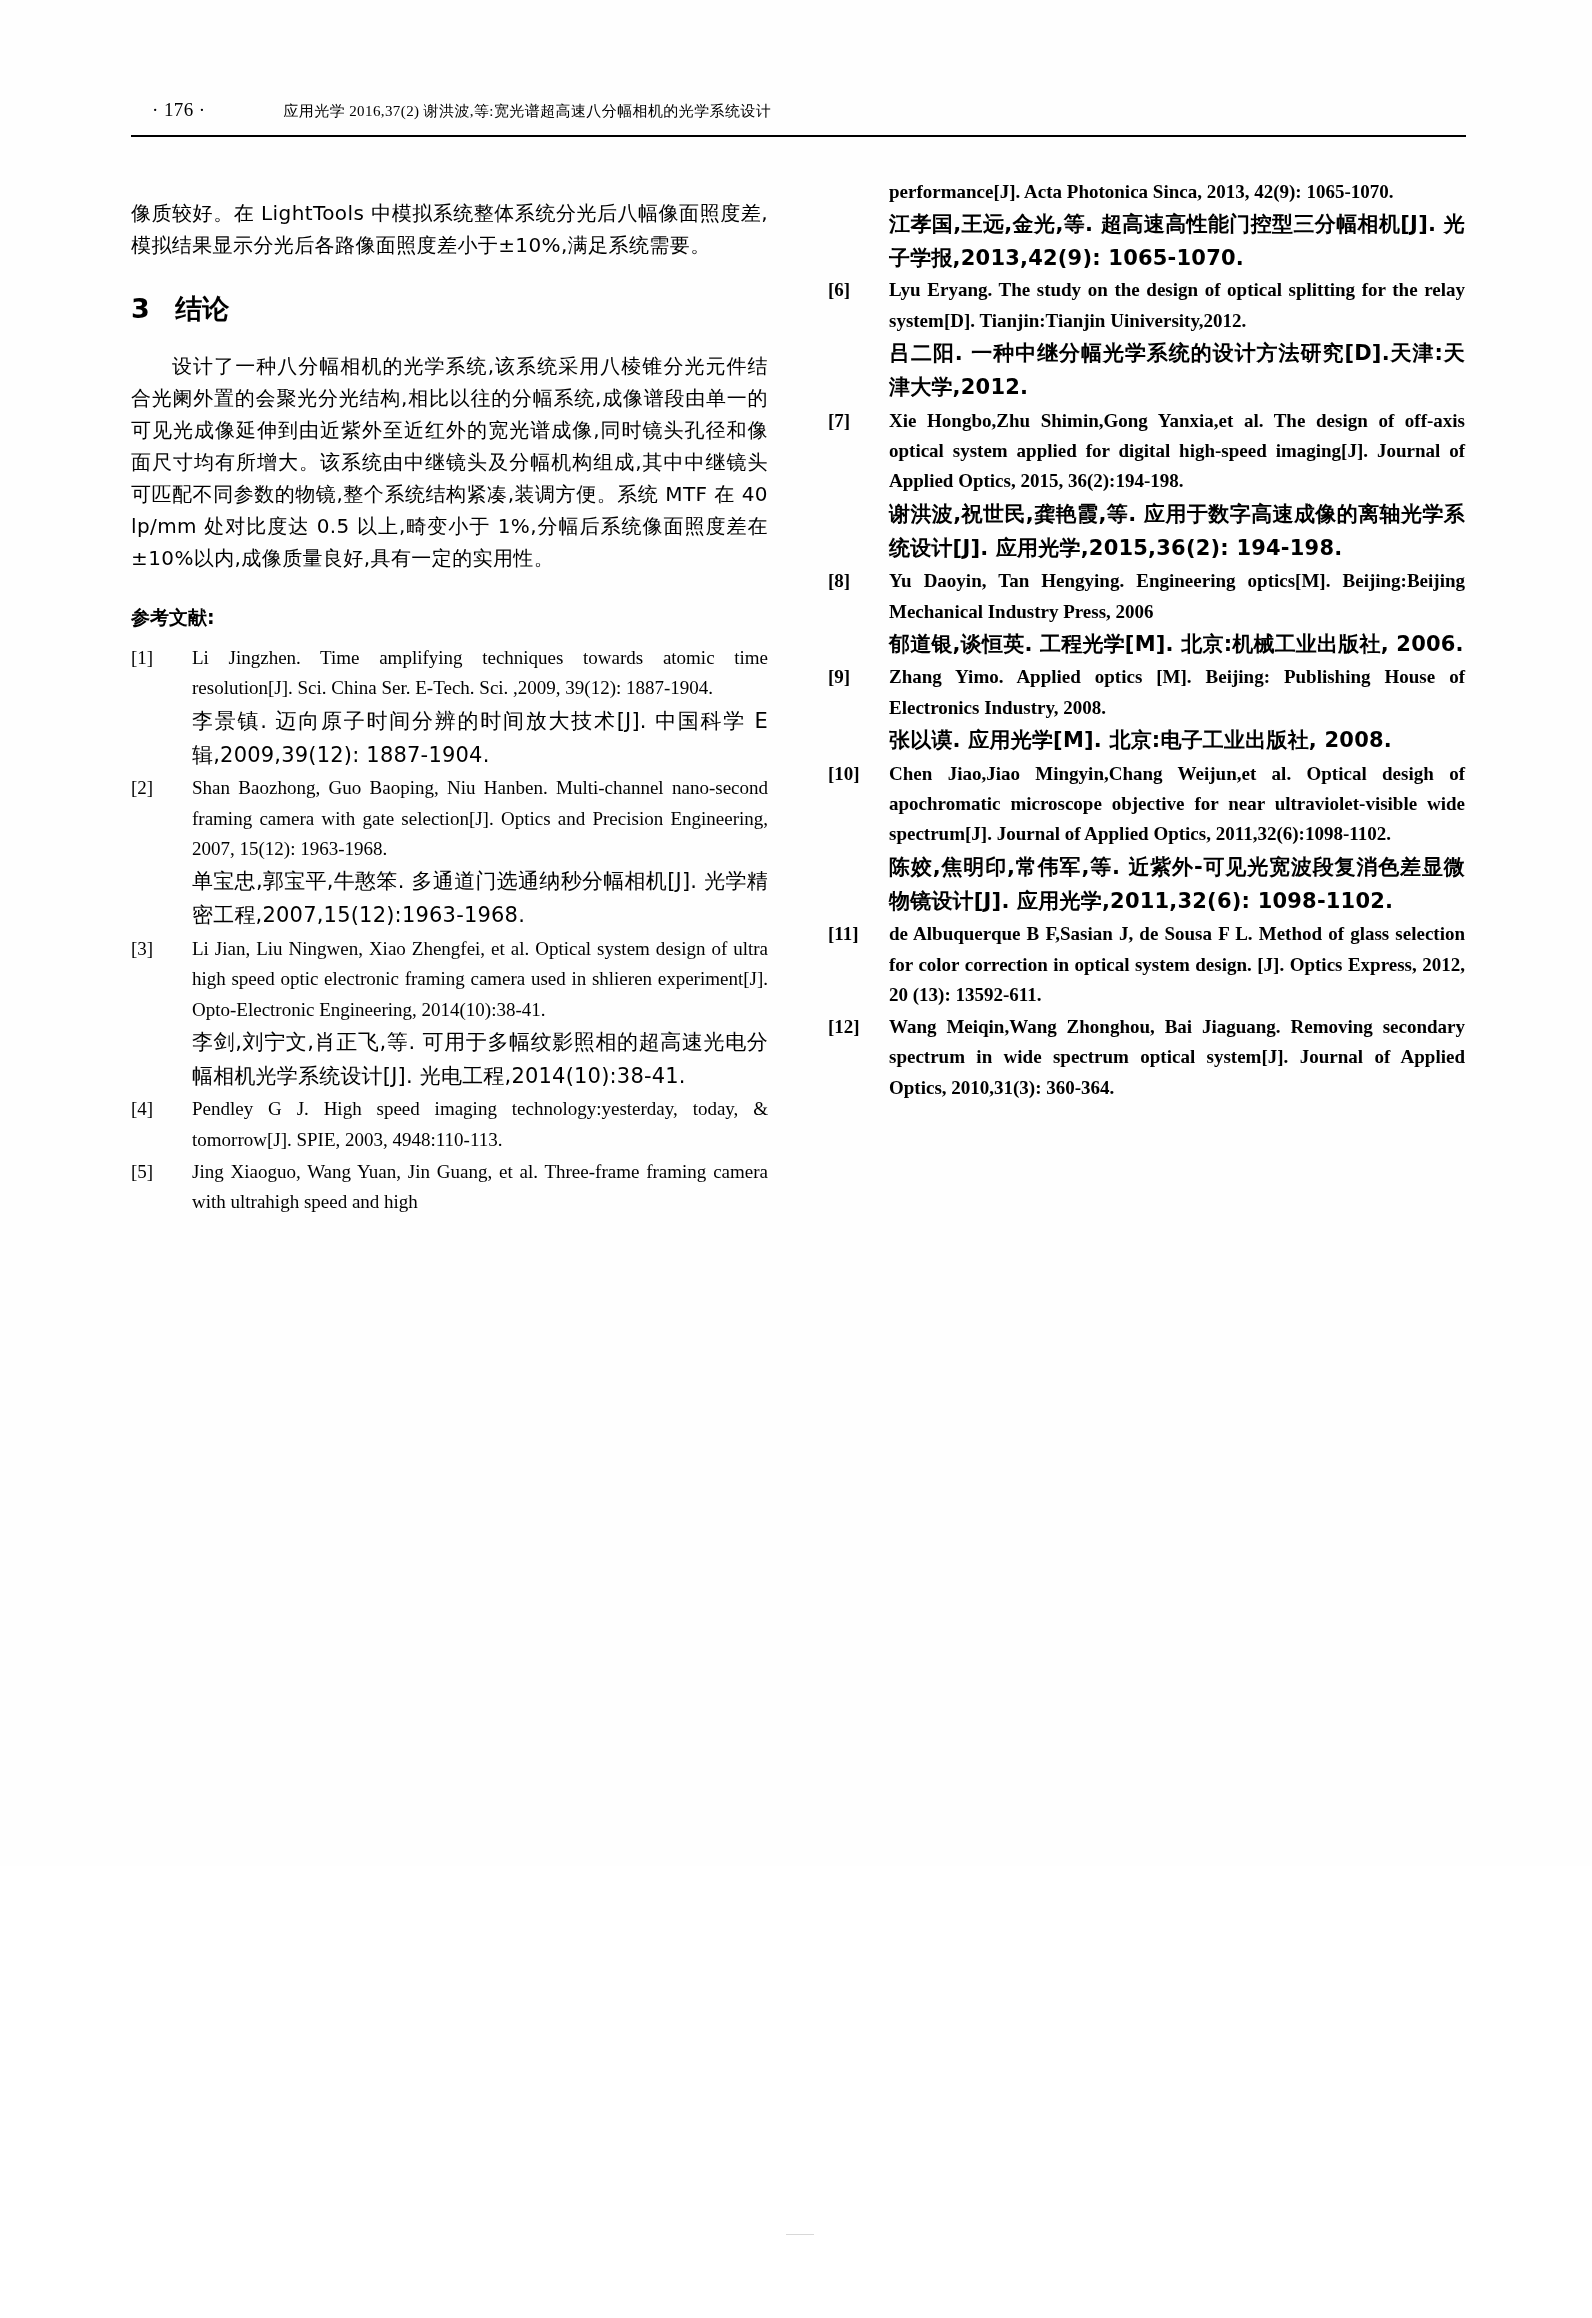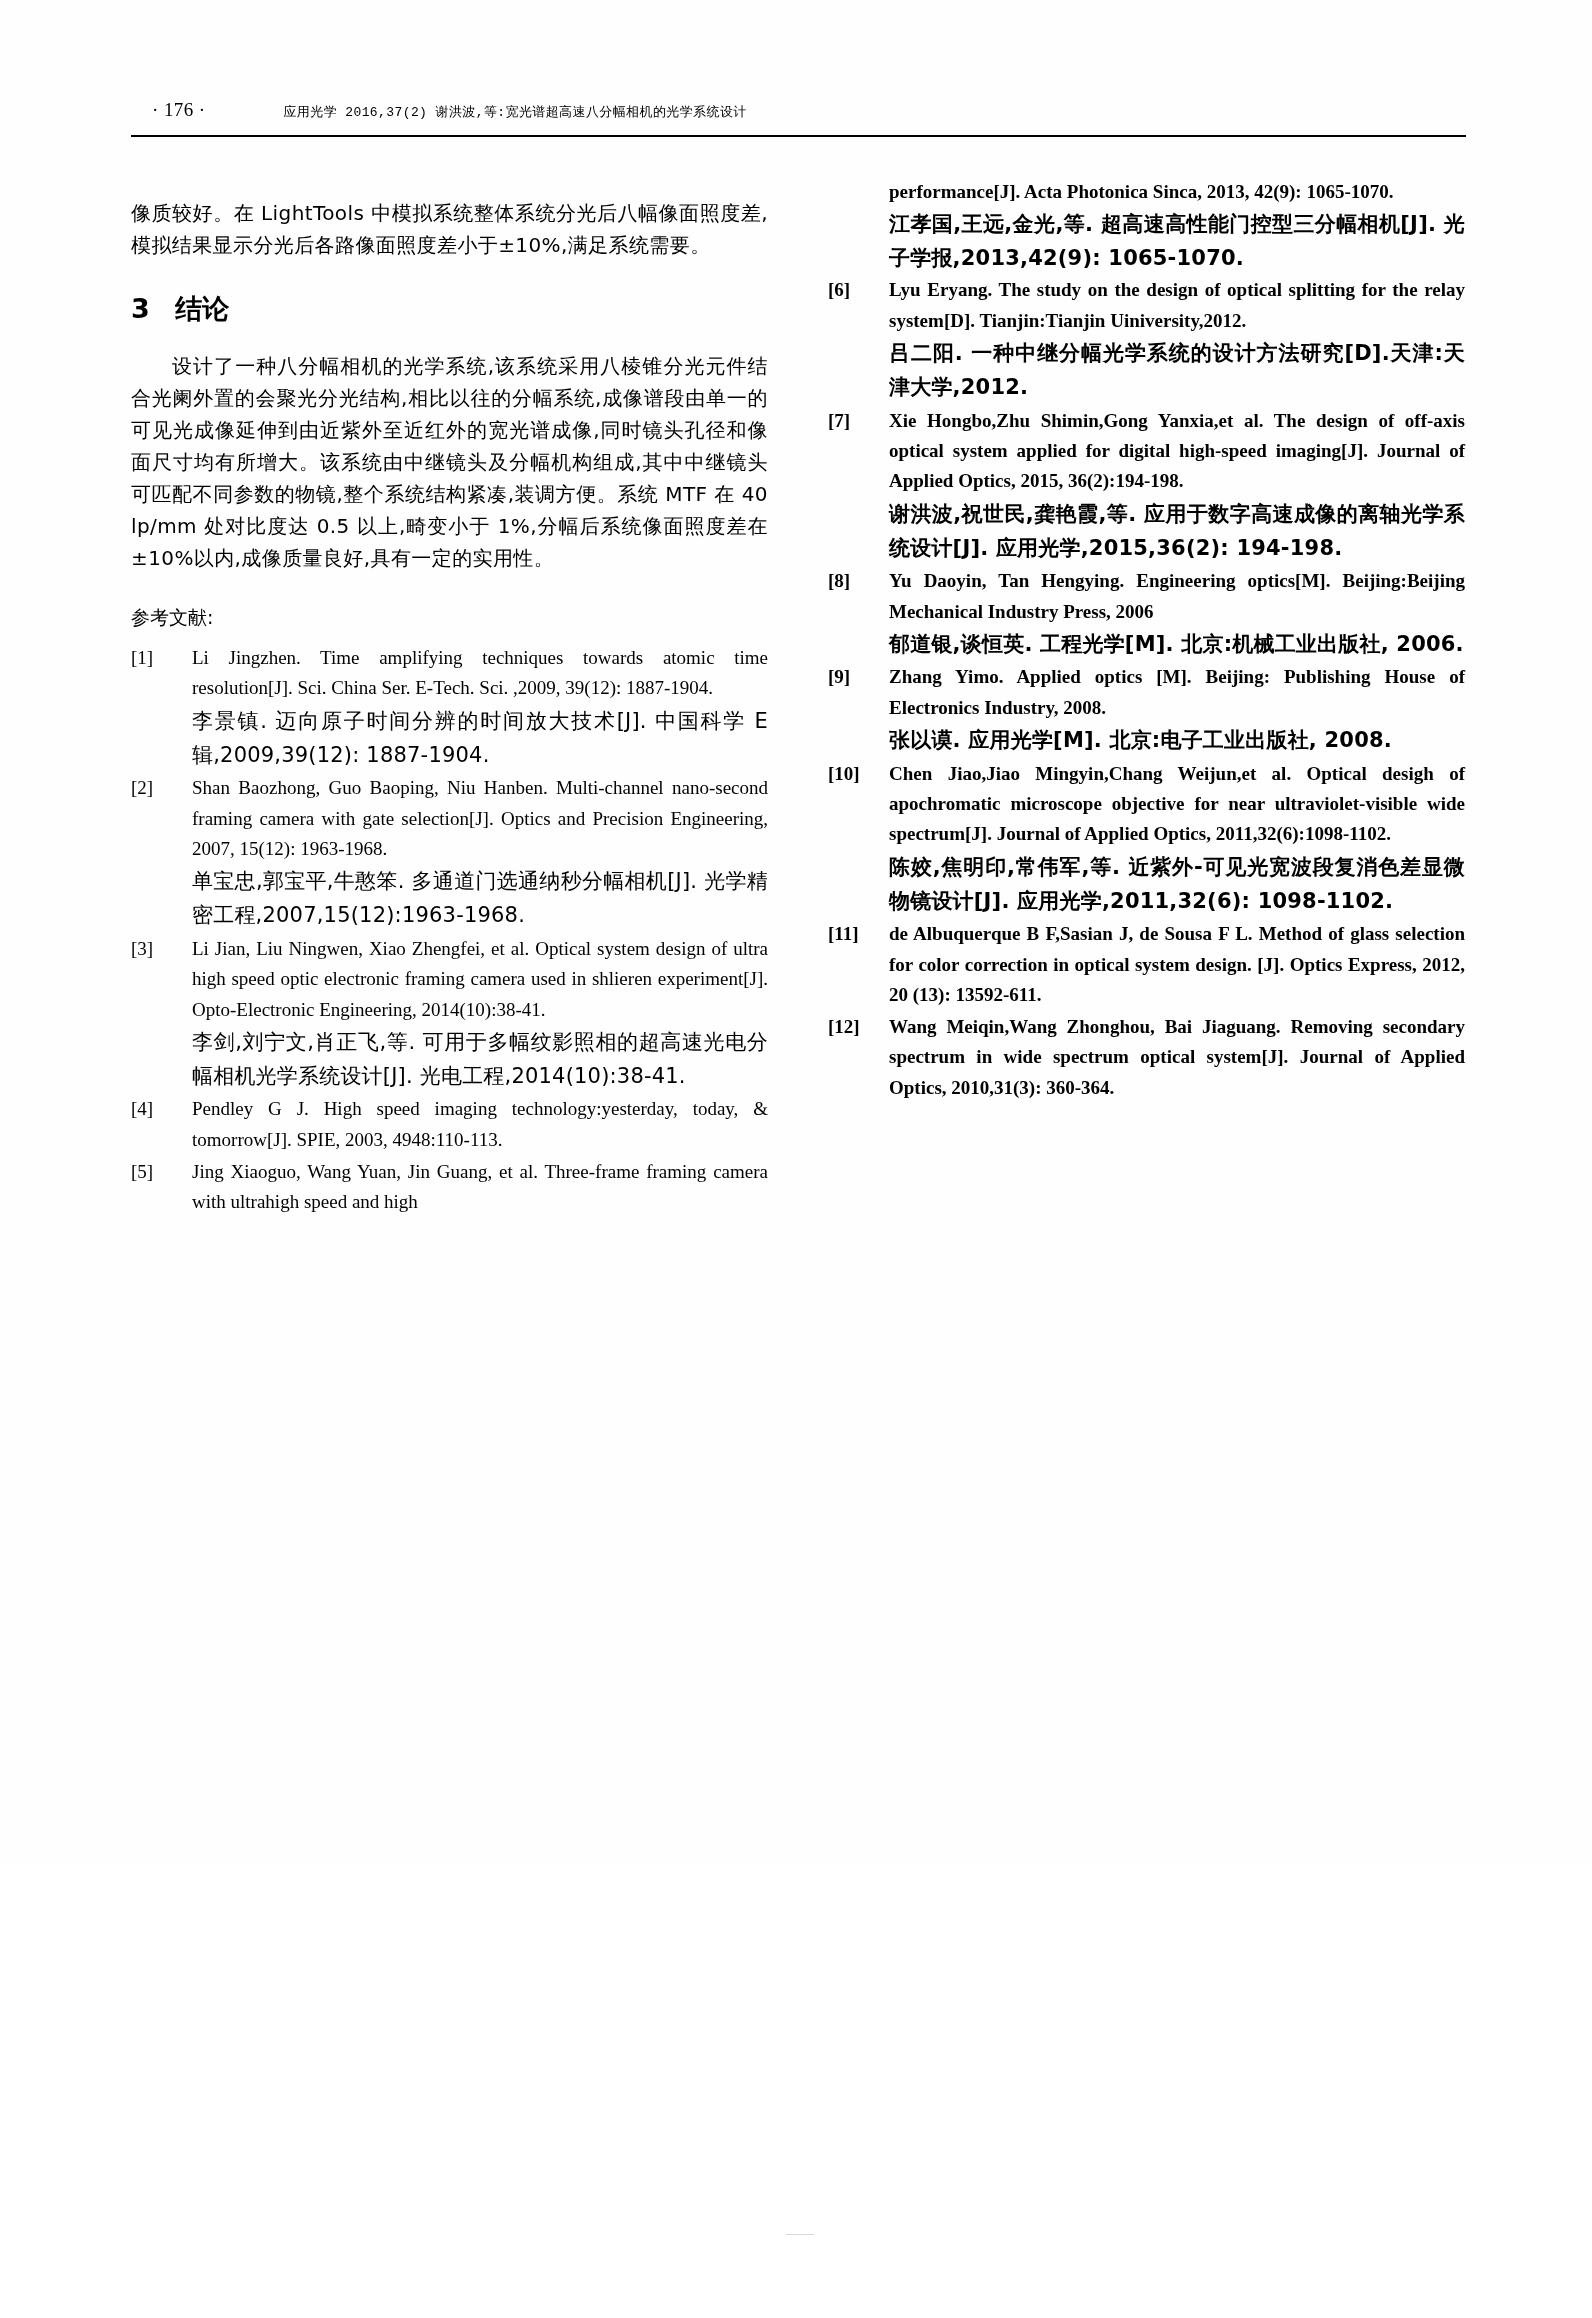--- a/index.html
+++ b/index.html
@@ -32,22 +32,22 @@
     font-size: 19px;
     letter-spacing: 0.4px;
   }
   .header .pgnum {
     font-family: "Liberation Serif", serif;
     white-space: nowrap;
     margin-right: 78px;
     padding-left: 21px;
   }
   .header .htitle {
-    font-family: Liberation Mono, monospace;
-    font-size: 13px;
+    font-family: Liberation Serif, serif;
+    font-size: 15px;
     white-space: nowrap;
   }
   .rule {
     position: absolute;
     left: 131px;
     top: 135px;
     width: 1335px;
     height: 2.1px;
     background: #000;
   }
@@ -78,21 +78,21 @@
     margin: 25.5px 0 12.7px 0;
     display: flex;
     align-items: baseline;
   }
   .sec-head .num {
     margin-right: 25.5px;
     font-weight: bold;
   }
   .refs-head {
     font-family: "DejaVu Sans", sans-serif;
-    font-weight: normal;
+    font-weight: bold;
     font-size: 19px;
     margin: 28px 0 10px 0;
   }
   
   .ref {
     display: flex;
     margin-bottom: 1.4px;
     align-items: flex-start;
   }
   .ref .label {

